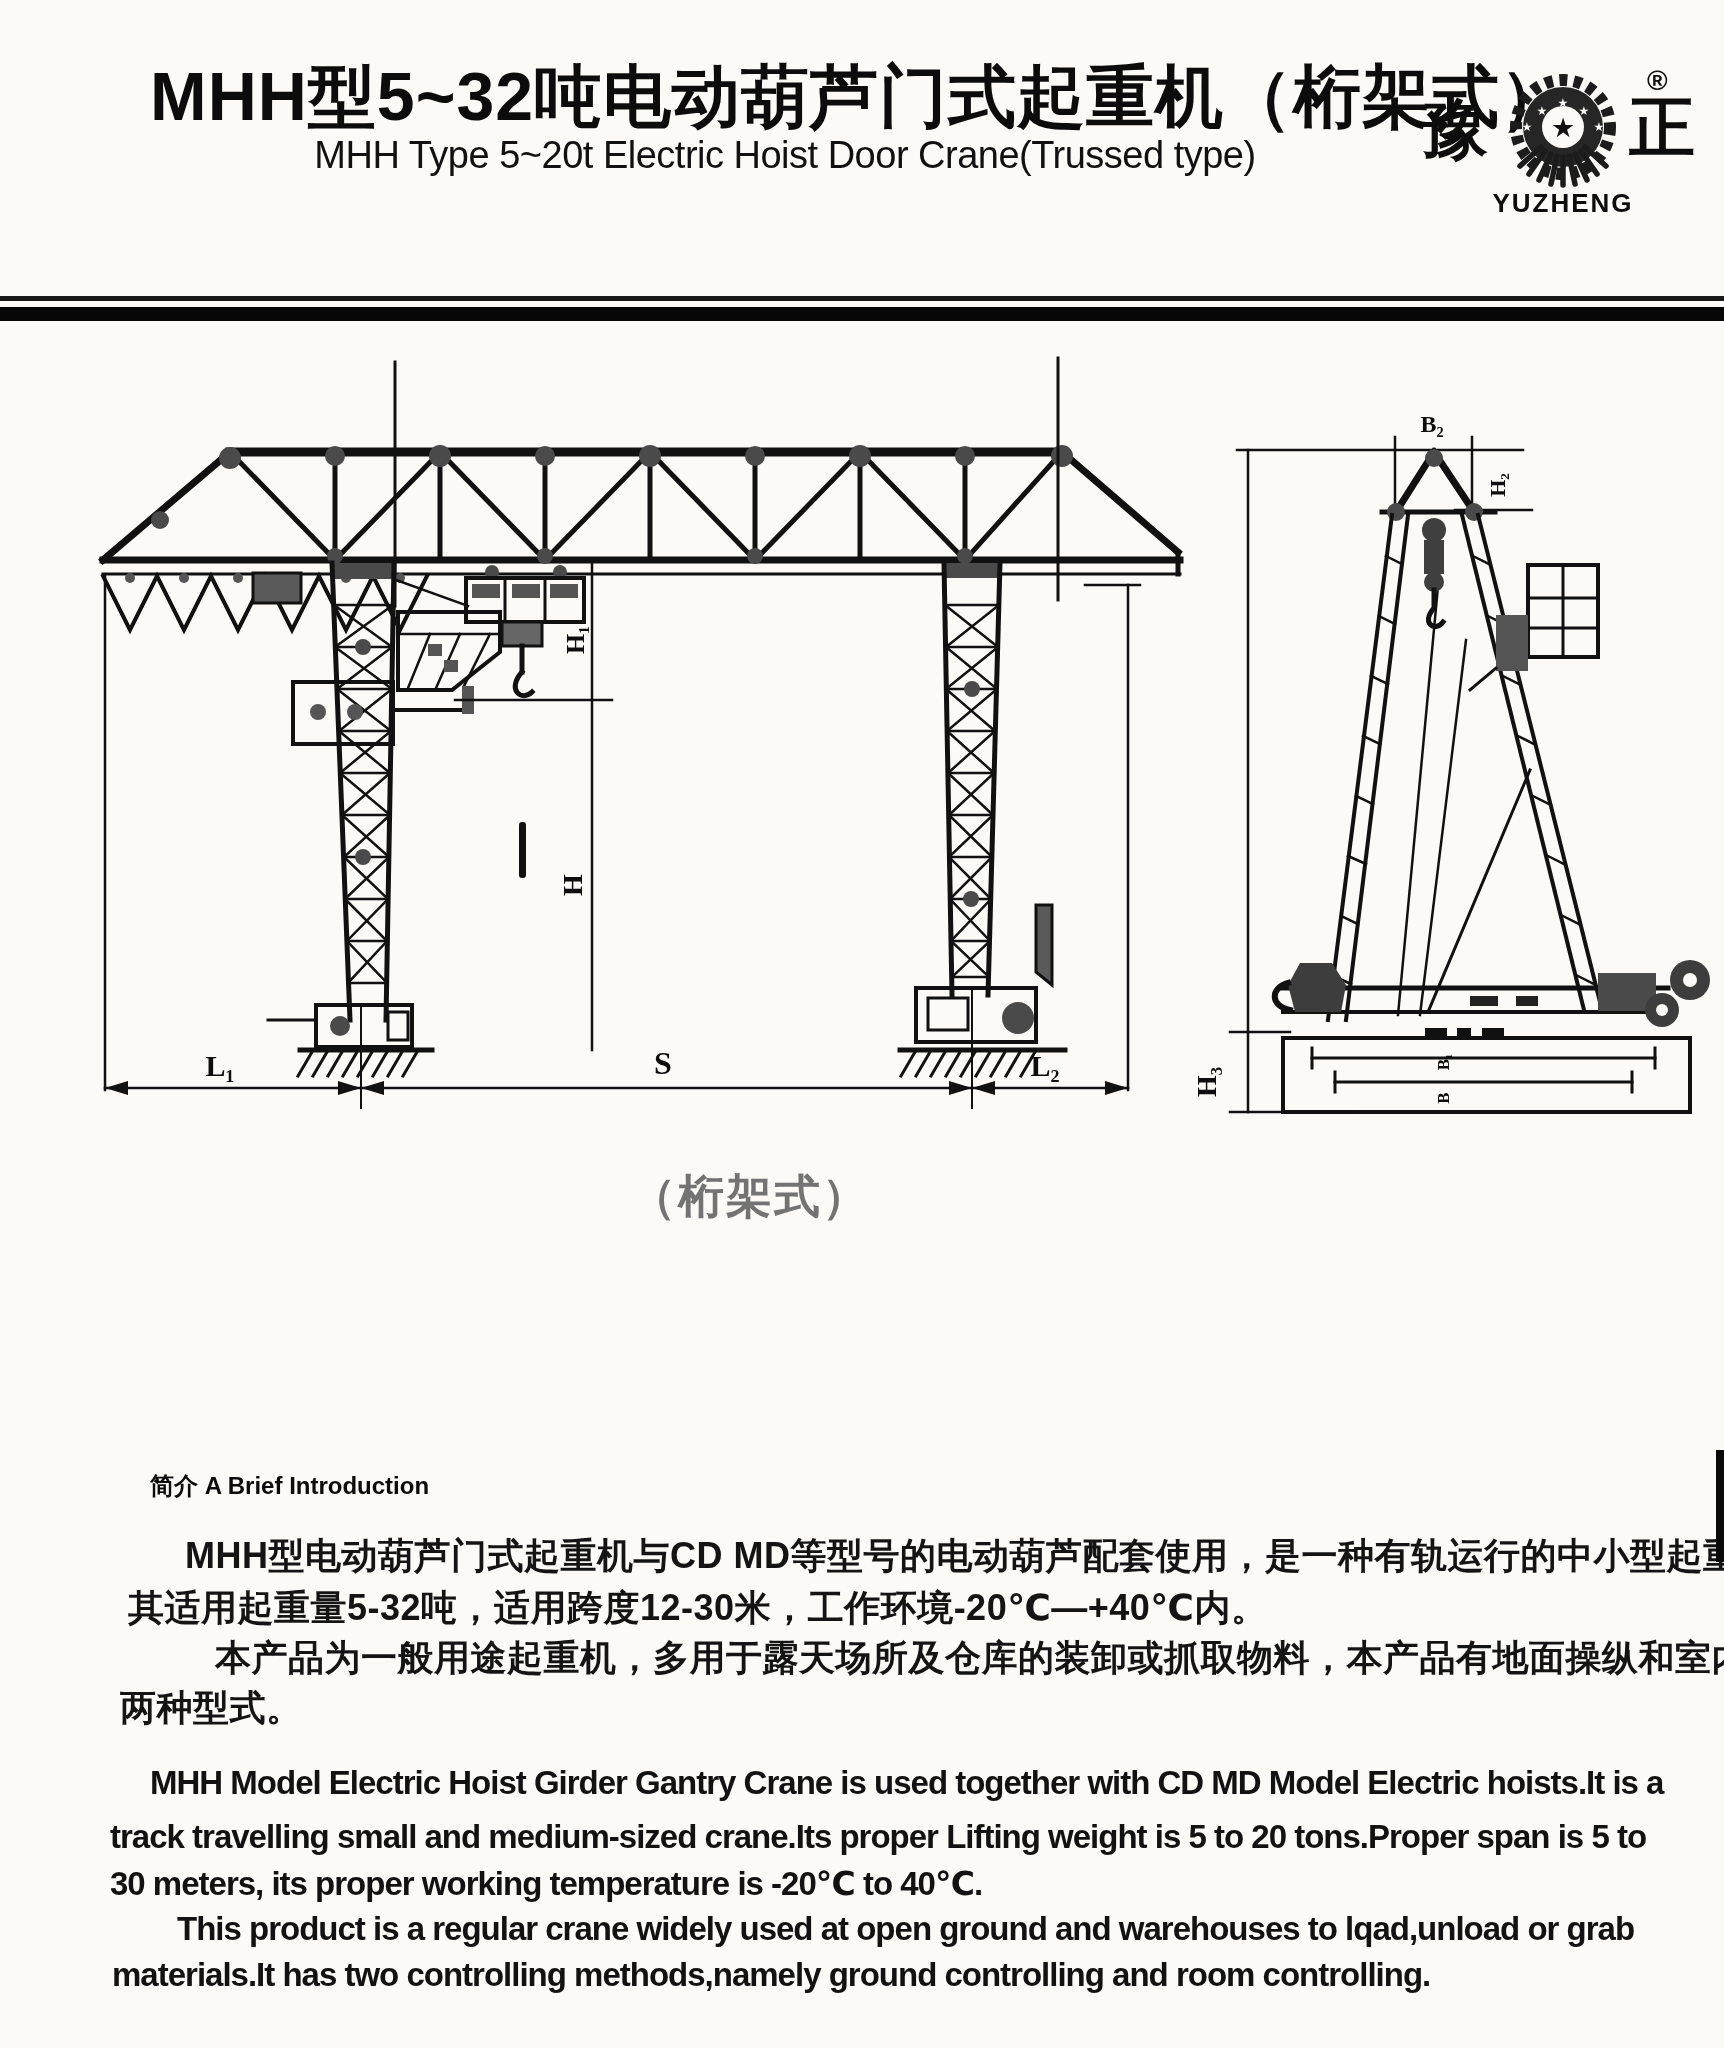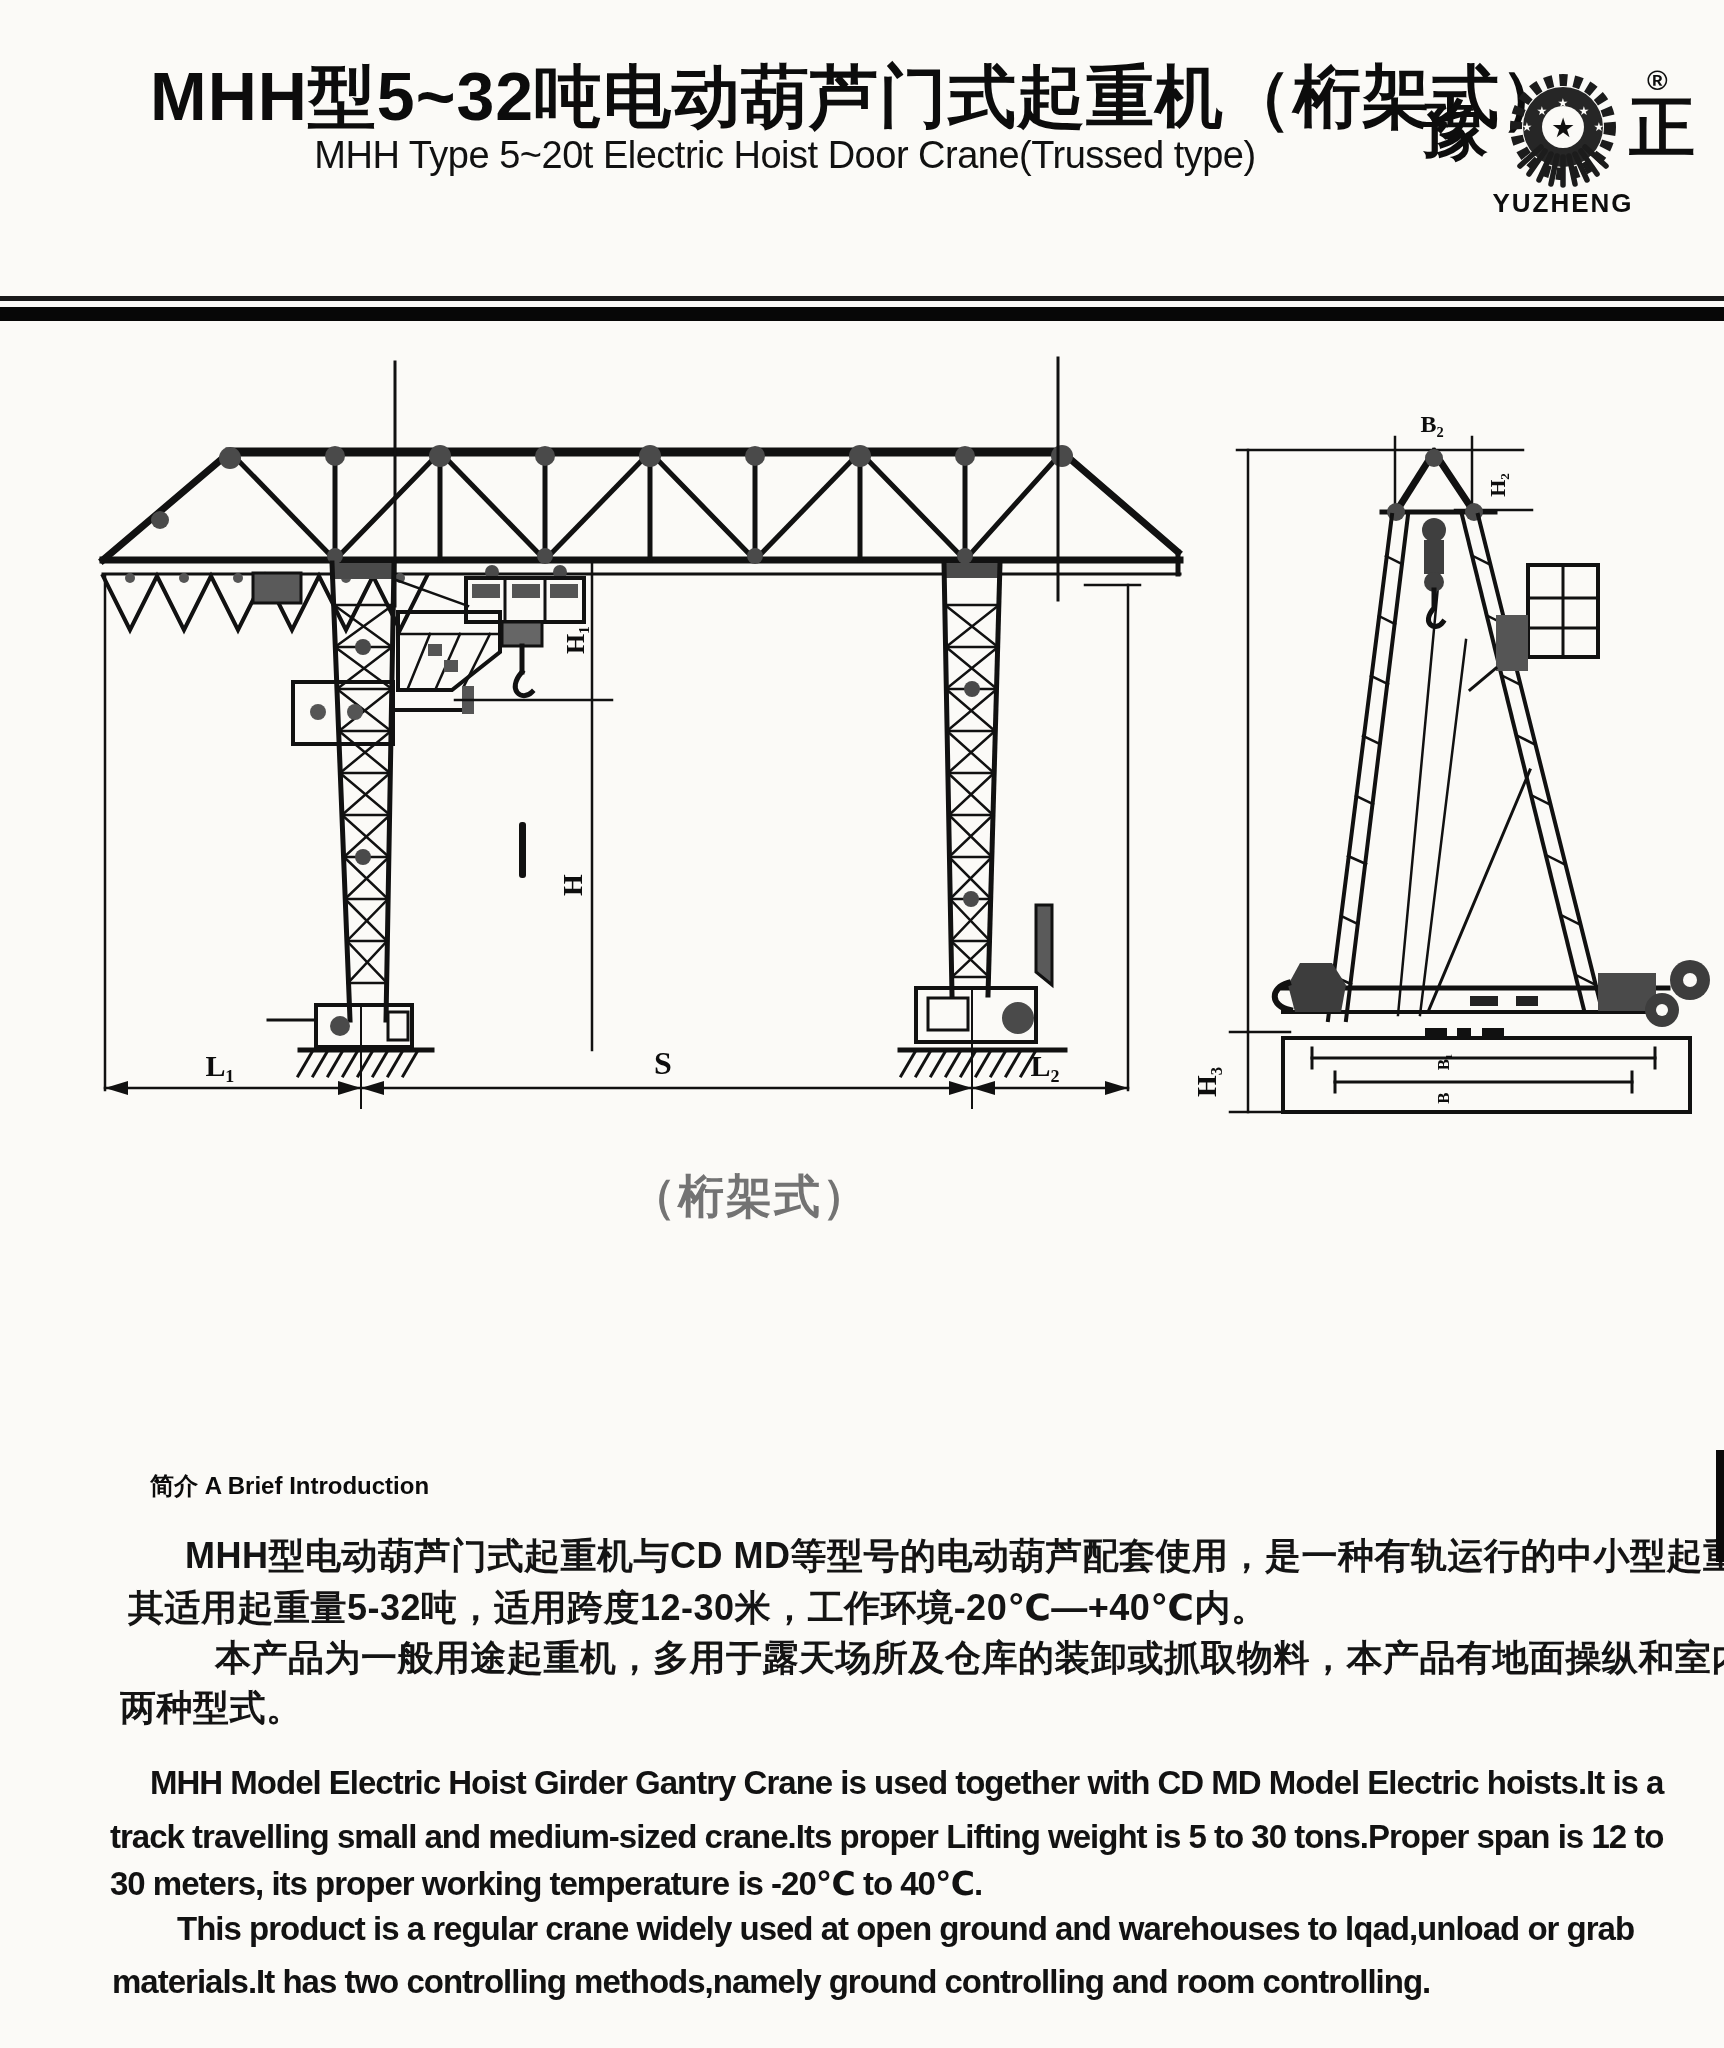--- a/index.html
+++ b/index.html
@@ -39,21 +39,21 @@
   .zh-line{font-size:36px;font-weight:600;white-space:nowrap;color:#141414;letter-spacing:0.5px;}
   .en-line{font-size:33px;font-weight:bold;white-space:nowrap;color:#121212;letter-spacing:-1px;}
   .zh1a{left:185px;top:1532px;}
   .zh1b{left:128px;top:1584px;}
   .zh2a{left:215px;top:1634px;}
   .zh2b{left:120px;top:1684px;}
   .en1a{left:150px;top:1764px;}
   .en1b{left:110px;top:1818px;}
   .en1c{left:110px;top:1864px;}
   .en2a{left:165px;top:1910px;margin-left:12px;}
-  .en2b{left:112px;top:1956px;margin-top:7px;}
+  .en2b{left:112px;top:1956px;}
   .edge-artifact{left:1716px;top:1450px;width:8px;height:112px;background:#0a0a0a;}
   
   .logo svg{display:block;}
   svg text.dim{
     font-family:"Liberation Serif","DejaVu Serif",serif;font-weight:bold;fill:#0d0d0d;
   }
 </style>
 </head>
 <body>
 
@@ -417,18 +417,18 @@
 <div class="abs figure-caption">（桁架式）</div>
 
 <div class="abs intro-heading">简介 A Brief Introduction</div>
 
 <div class="abs zh-line zh1a">MHH型电动葫芦门式起重机与CD MD等型号的电动葫芦配套使用，是一种有轨运行的中小型起重机，</div>
 <div class="abs zh-line zh1b">其适用起重量5-32吨，适用跨度12-30米，工作环境-20℃—+40℃内。</div>
 <div class="abs zh-line zh2a">本产品为一般用途起重机，多用于露天场所及仓库的装卸或抓取物料，本产品有地面操纵和室内操纵</div>
 <div class="abs zh-line zh2b">两种型式。</div>
 
 <div class="abs en-line en1a">MHH Model Electric Hoist Girder Gantry Crane is used together with CD MD Model Electric hoists.It is a</div>
-<div class="abs en-line en1b">track travelling small and medium-sized crane.Its proper Lifting weight is 5 to 30 tons.Proper span is 12 to</div>
+<div class="abs en-line en1b">track travelling small and medium-sized crane.Its proper Lifting weight is 5 to 20 tons.Proper span is 5 to</div>
 <div class="abs en-line en1c">30 meters, its proper working temperature is -20℃  to  40℃.</div>
 <div class="abs en-line en2a">This product is a regular crane widely used at open ground and warehouses to lqad,unload or grab</div>
 <div class="abs en-line en2b">materials.It has two controlling methods,namely  ground controlling and room controlling.</div>
 
 <div class="abs edge-artifact"></div>
 
 </body></html>

